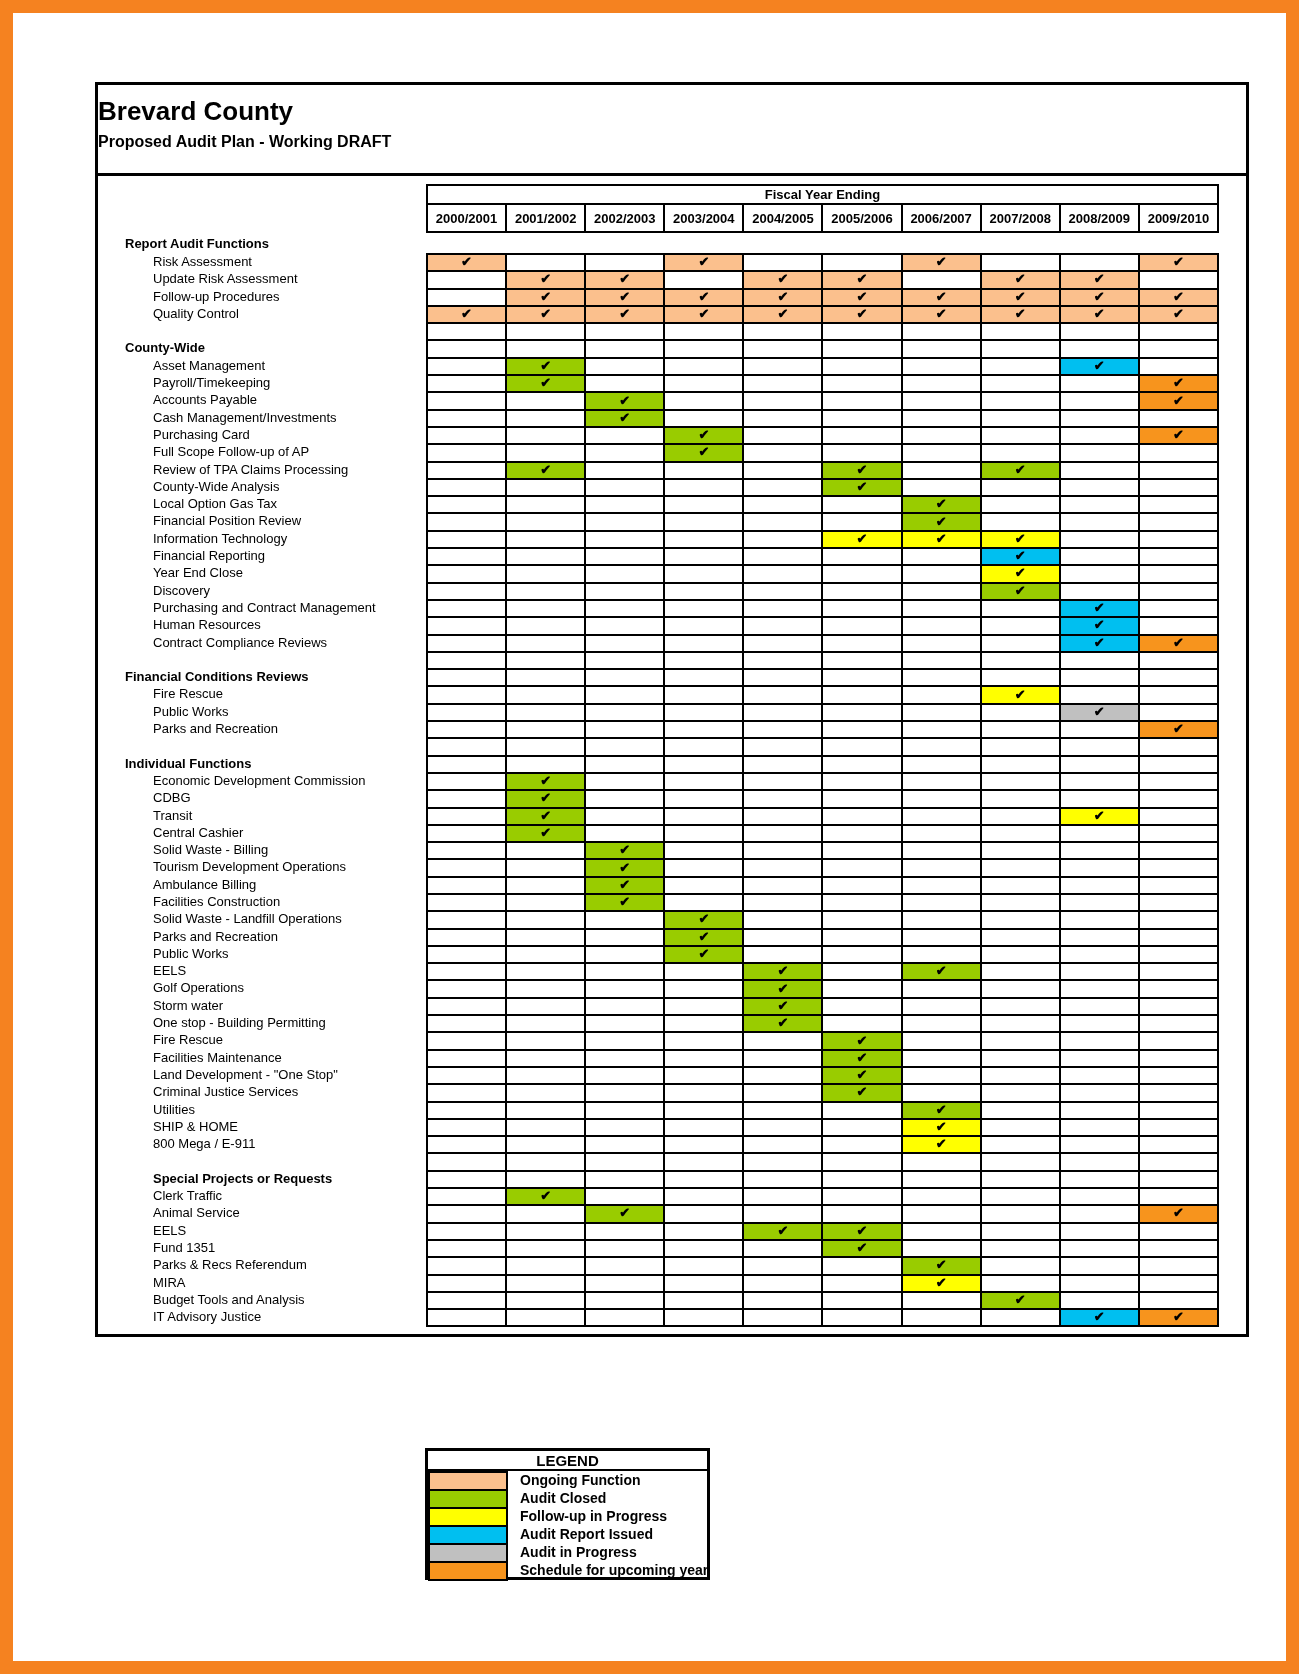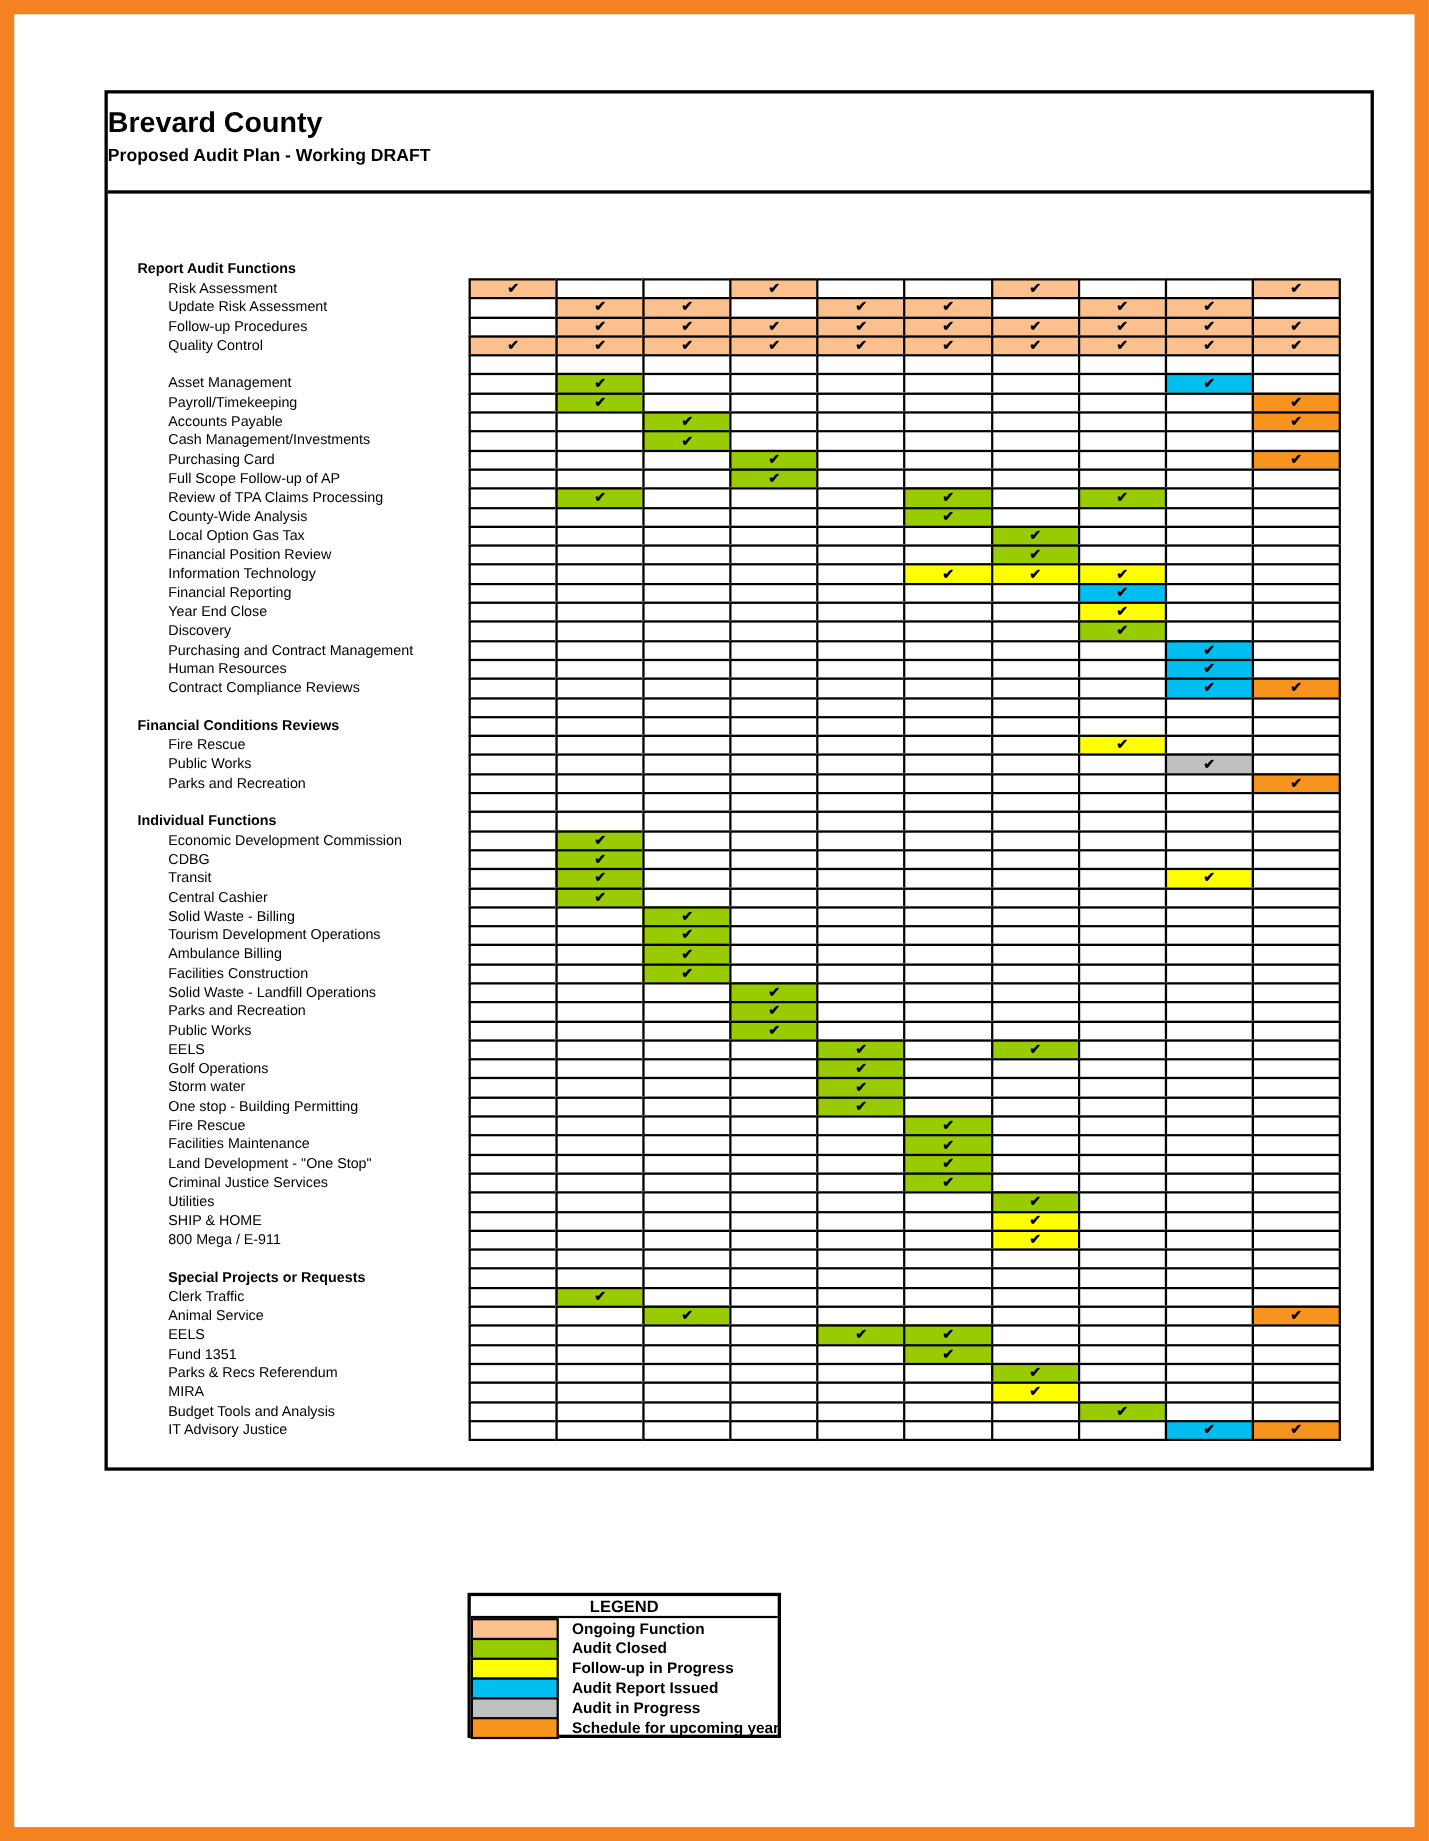--- a/index.html
+++ b/index.html
@@ -96,20 +96,33 @@
 </style>
 </head>
 <body>
 
 <div class="page">
   <div class="sheet">
     <div class="titlebox">
       <div class="title">Brevard County</div>
       <div class="subtitle">Proposed Audit Plan - Working DRAFT</div>
     </div>
+    <div class="fye">Fiscal Year Ending</div>
+    <div class="yearrow" id="yearRow">
+        <div class="yearcell">2000/2001</div>
+        <div class="yearcell">2001/2002</div>
+        <div class="yearcell">2002/2003</div>
+        <div class="yearcell">2003/2004</div>
+        <div class="yearcell">2004/2005</div>
+        <div class="yearcell">2005/2006</div>
+        <div class="yearcell">2006/2007</div>
+        <div class="yearcell">2007/2008</div>
+        <div class="yearcell">2008/2009</div>
+        <div class="yearcell">2009/2010</div>
+      </div>
     <div class="first-section">Report Audit Functions</div>
     <div class="grid" id="grid">
         <div class="grow">
           <div class="rowlabel">Risk Assessment</div>
           <div class="cells">
             <div class="cell" style="background: rgb(251, 192, 141);">
               <span class="check">✔</span>
             </div>
             <div class="cell"></div>
             <div class="cell"></div>
@@ -218,20 +231,35 @@
             <div class="cell" style="background: rgb(251, 192, 141);">
               <span class="check">✔</span>
             </div>
             <div class="cell" style="background: rgb(251, 192, 141);">
               <span class="check">✔</span>
             </div>
           </div>
         </div>
         <div class="grow">
           <div class="rowlabel"></div>
+          <div class="cells">
+            <div class="cell"></div>
+            <div class="cell"></div>
+            <div class="cell"></div>
+            <div class="cell"></div>
+            <div class="cell"></div>
+            <div class="cell"></div>
+            <div class="cell"></div>
+            <div class="cell"></div>
+            <div class="cell"></div>
+            <div class="cell"></div>
+          </div>
+        </div>
+        <div class="grow">
+          <div class="rowlabel section">County-Wide</div>
           <div class="cells">
             <div class="cell"></div>
             <div class="cell"></div>
             <div class="cell"></div>
             <div class="cell"></div>
             <div class="cell"></div>
             <div class="cell"></div>
             <div class="cell"></div>
             <div class="cell"></div>
             <div class="cell"></div>

